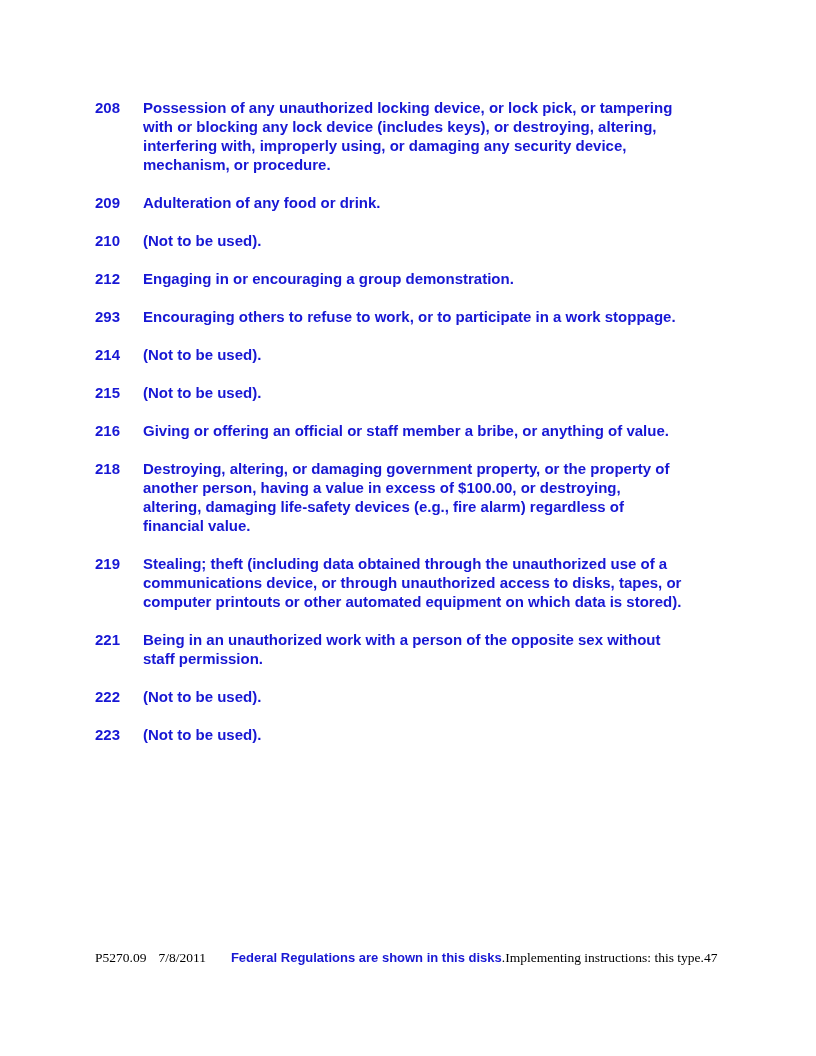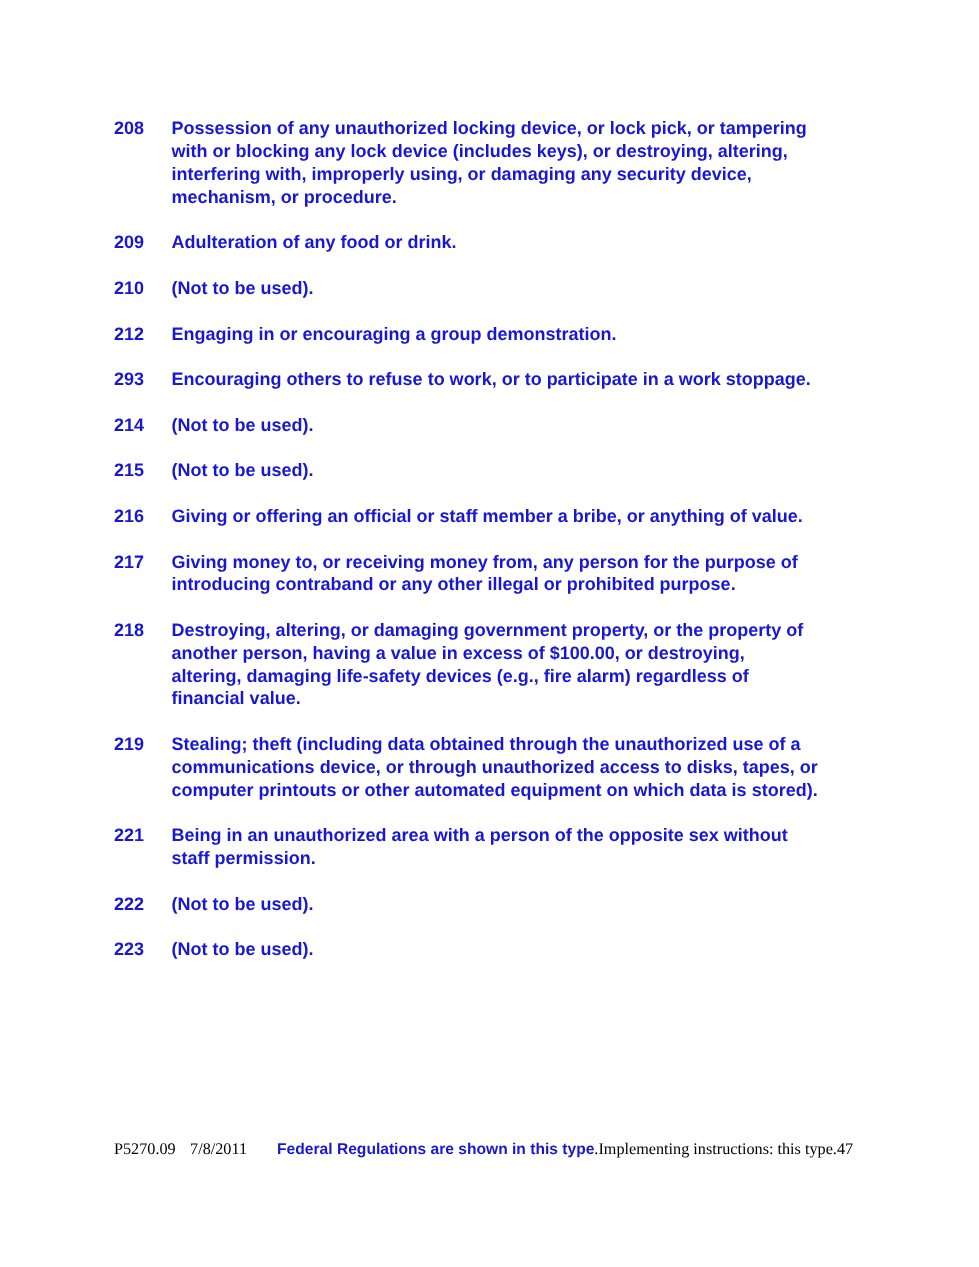--- a/index.html
+++ b/index.html
@@ -104,56 +104,51 @@
     <div class="item">
       <span class="num">215</span>
       <span class="txt">(Not to be used).</span>
     </div>
 
     <div class="item">
       <span class="num">216</span>
       <span class="txt">Giving or offering an official or staff member a bribe, or anything of value.</span>
     </div>
 
-    <div class="item">
-      <span class="num">217</span>
-      <span class="txt">Giving money to, or receiving money from, any person for the purpose of
-introducing contraband or any other illegal or prohibited purpose.</span>
-    </div>
 
     <div class="item">
       <span class="num">218</span>
       <span class="txt">Destroying, altering, or damaging government property, or the property of
 another person, having a value in excess of $100.00, or destroying,
 altering, damaging life-safety devices (e.g., fire alarm) regardless of
 financial value.</span>
     </div>
 
     <div class="item">
       <span class="num">219</span>
       <span class="txt">Stealing; theft (including data obtained through the unauthorized use of a
 communications device, or through unauthorized access to disks, tapes, or
 computer printouts or other automated equipment on which data is stored).</span>
     </div>
 
 
     <div class="item">
       <span class="num">221</span>
-      <span class="txt">Being in an unauthorized area with a person of the opposite sex without
+      <span class="txt">Being in an unauthorized work with a person of the opposite sex without
 staff permission.</span>
     </div>
 
     <div class="item">
       <span class="num">222</span>
       <span class="txt">(Not to be used).</span>
     </div>
 
     <div class="item">
       <span class="num">223</span>
       <span class="txt">(Not to be used).</span>
     </div>
 
   </div>
 
   <div class="footer">
-    <span class="f-doc">P5270.09</span><span class="f-date">7/8/2011</span><span class="f-fed">Federal Regulations are shown in this type</span><span class="f-period">.</span><span class="f-impl">Implementing instructions: this type.</span><span class="f-page">47</span>
+    <span class="f-doc">P5270.09</span><span class="f-date">7/8/2011</span><span class="f-fed">Federal Regulations are shown in this disks</span><span class="f-period">.</span><span class="f-impl">Implementing instructions: this type.</span><span class="f-page">47</span>
   </div>
 </div>
 
 </body></html>

